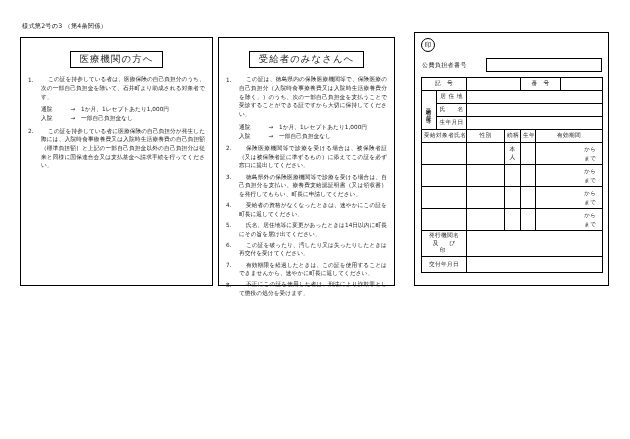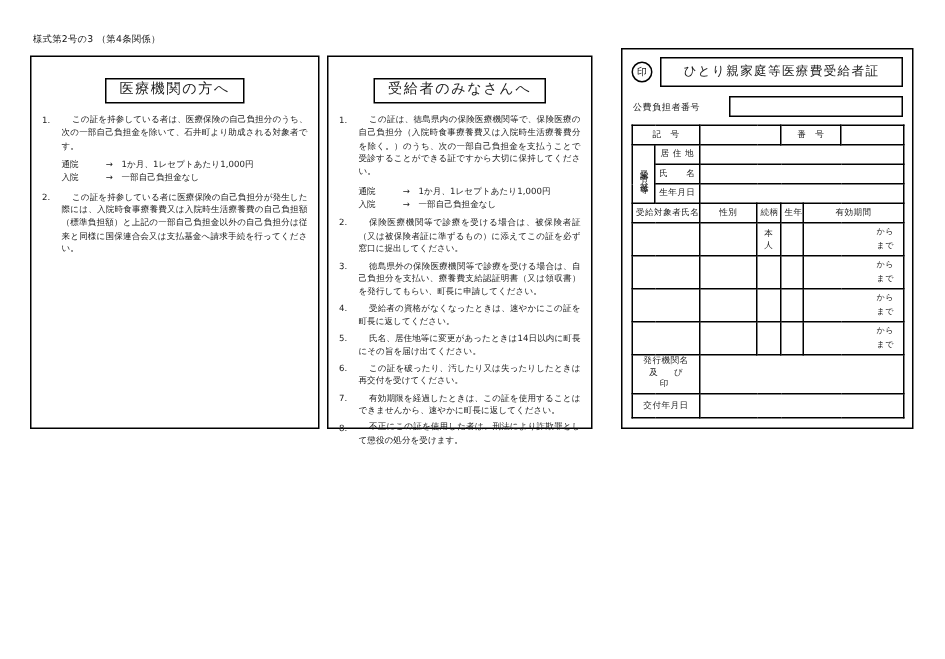--- a/index.html
+++ b/index.html
@@ -325,21 +325,20 @@
           </span>
         </li>
       </ul>
   </div>
 
   <div class="panel" id="panel-shoumeisho">
     <div class="cert-inner">
 
       <div class="cert-head">
         <span class="cert-seal">印</span>
-        <span class="cert-title">ひとり親家庭等医療費受給者証</span>
       </div>
 
       <div class="cert-payer">
         <span class="cert-payer-label">公費負担者番号</span>
         <span class="cert-payer-box"></span>
       </div>
 
       <table class="cert-table">
         <colgroup>
           <col style="width:15px">

